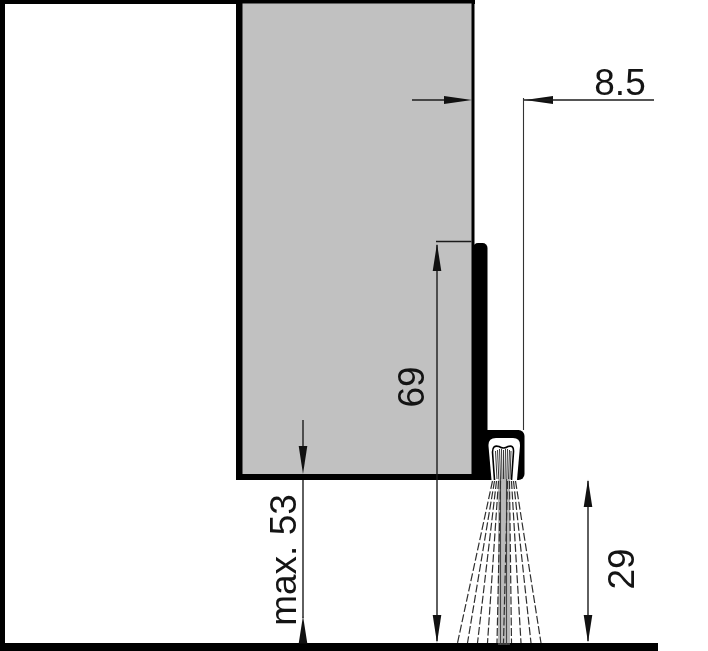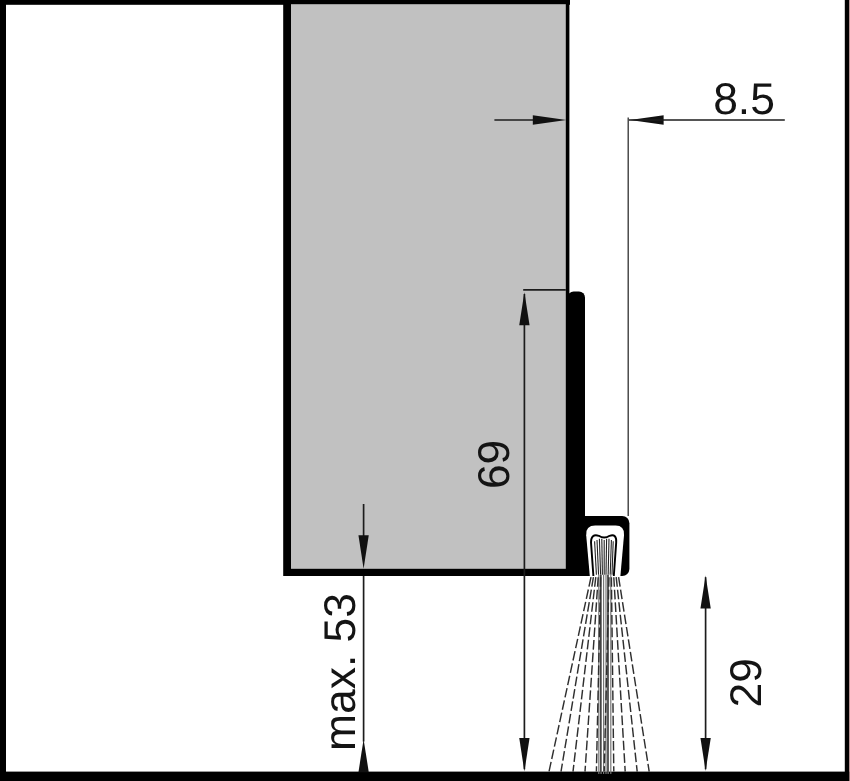--- a/index.html
+++ b/index.html
@@ -3,23 +3,23 @@
 <meta charset="utf-8">
 <style>
   html, body {
     margin: 0;
     padding: 0;
     background: #ffffff;
     font-family: "Liberation Sans", sans-serif;
   }
   .canvas {
     position: relative;
-    width: 708px;
+    width: 658px;
     height: 651px;
-    background: #b91c1c;
+    background: #22c55e;
     overflow: hidden;
   }
   svg text {
     font-family: "Liberation Sans", "DejaVu Sans", sans-serif;
     font-size: 37px;
     fill: #141414;
   }
 </style>
 </head>
 <body>

